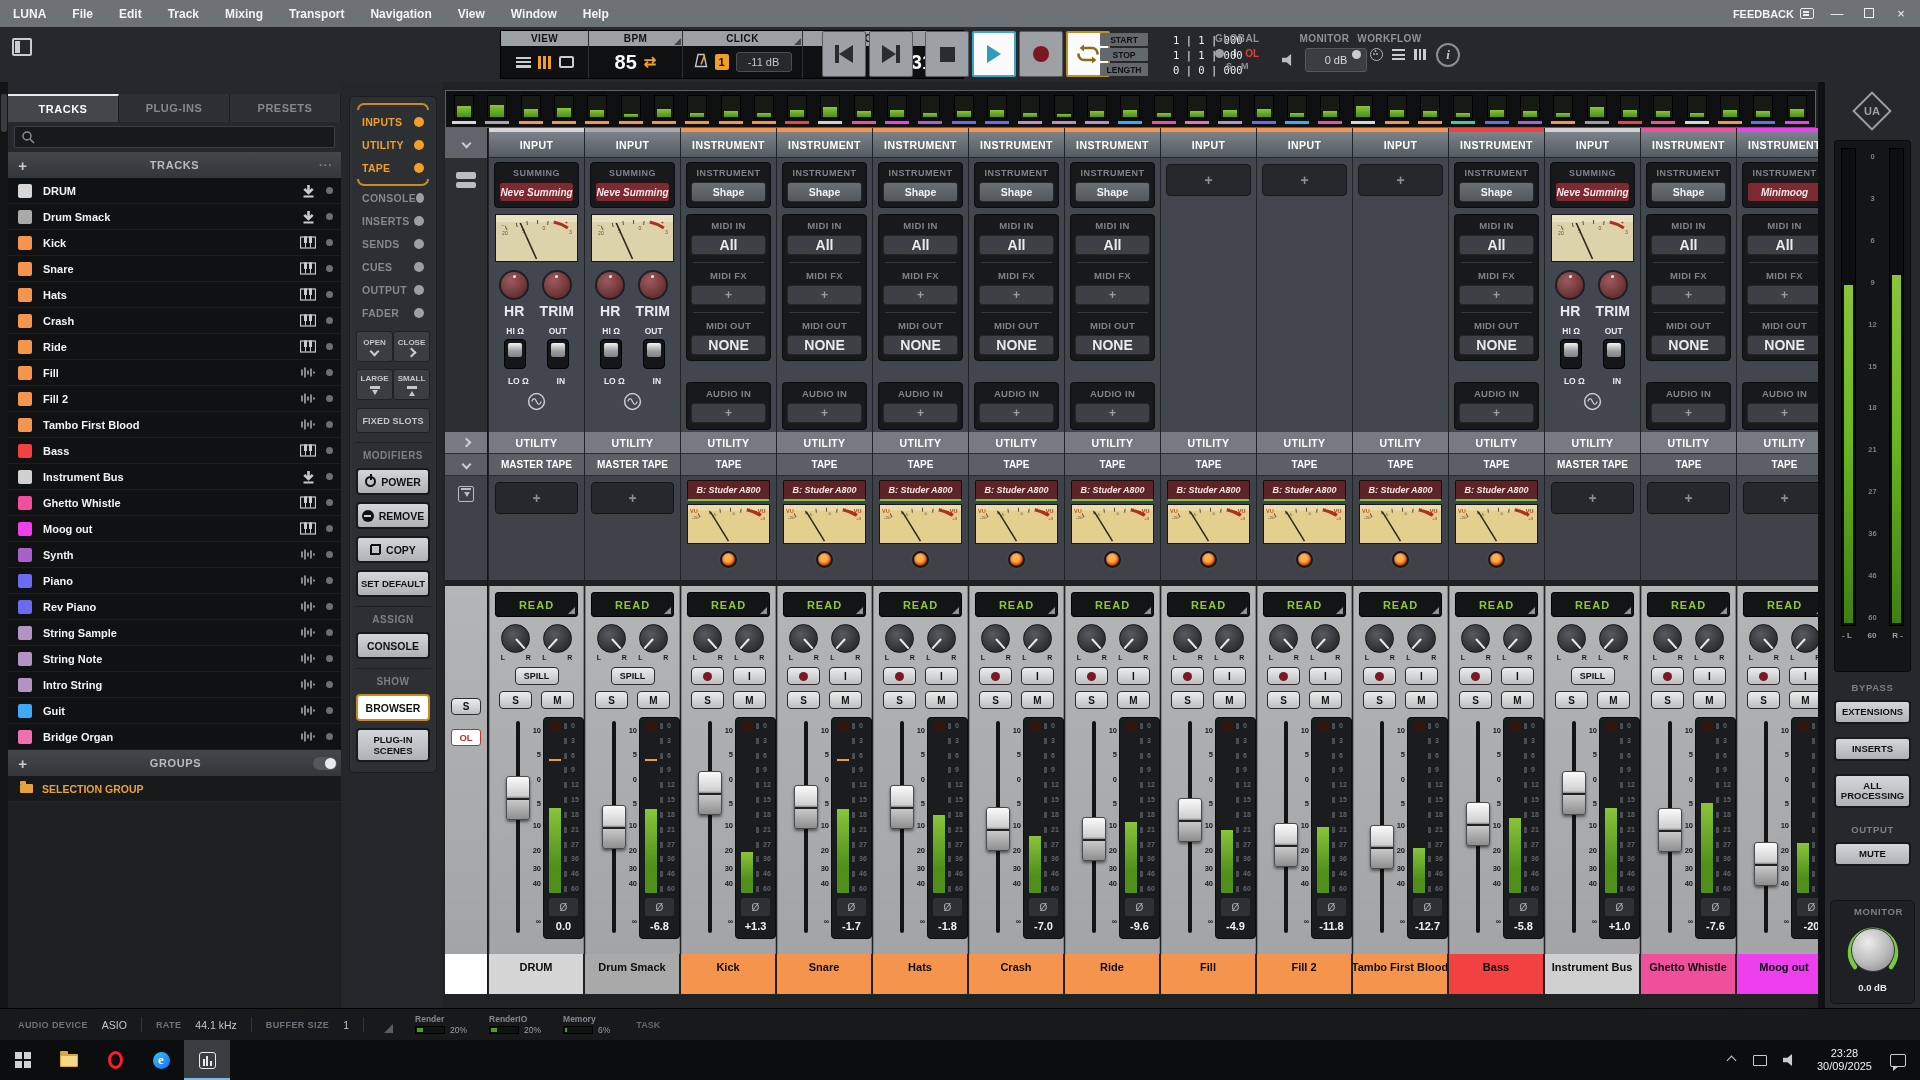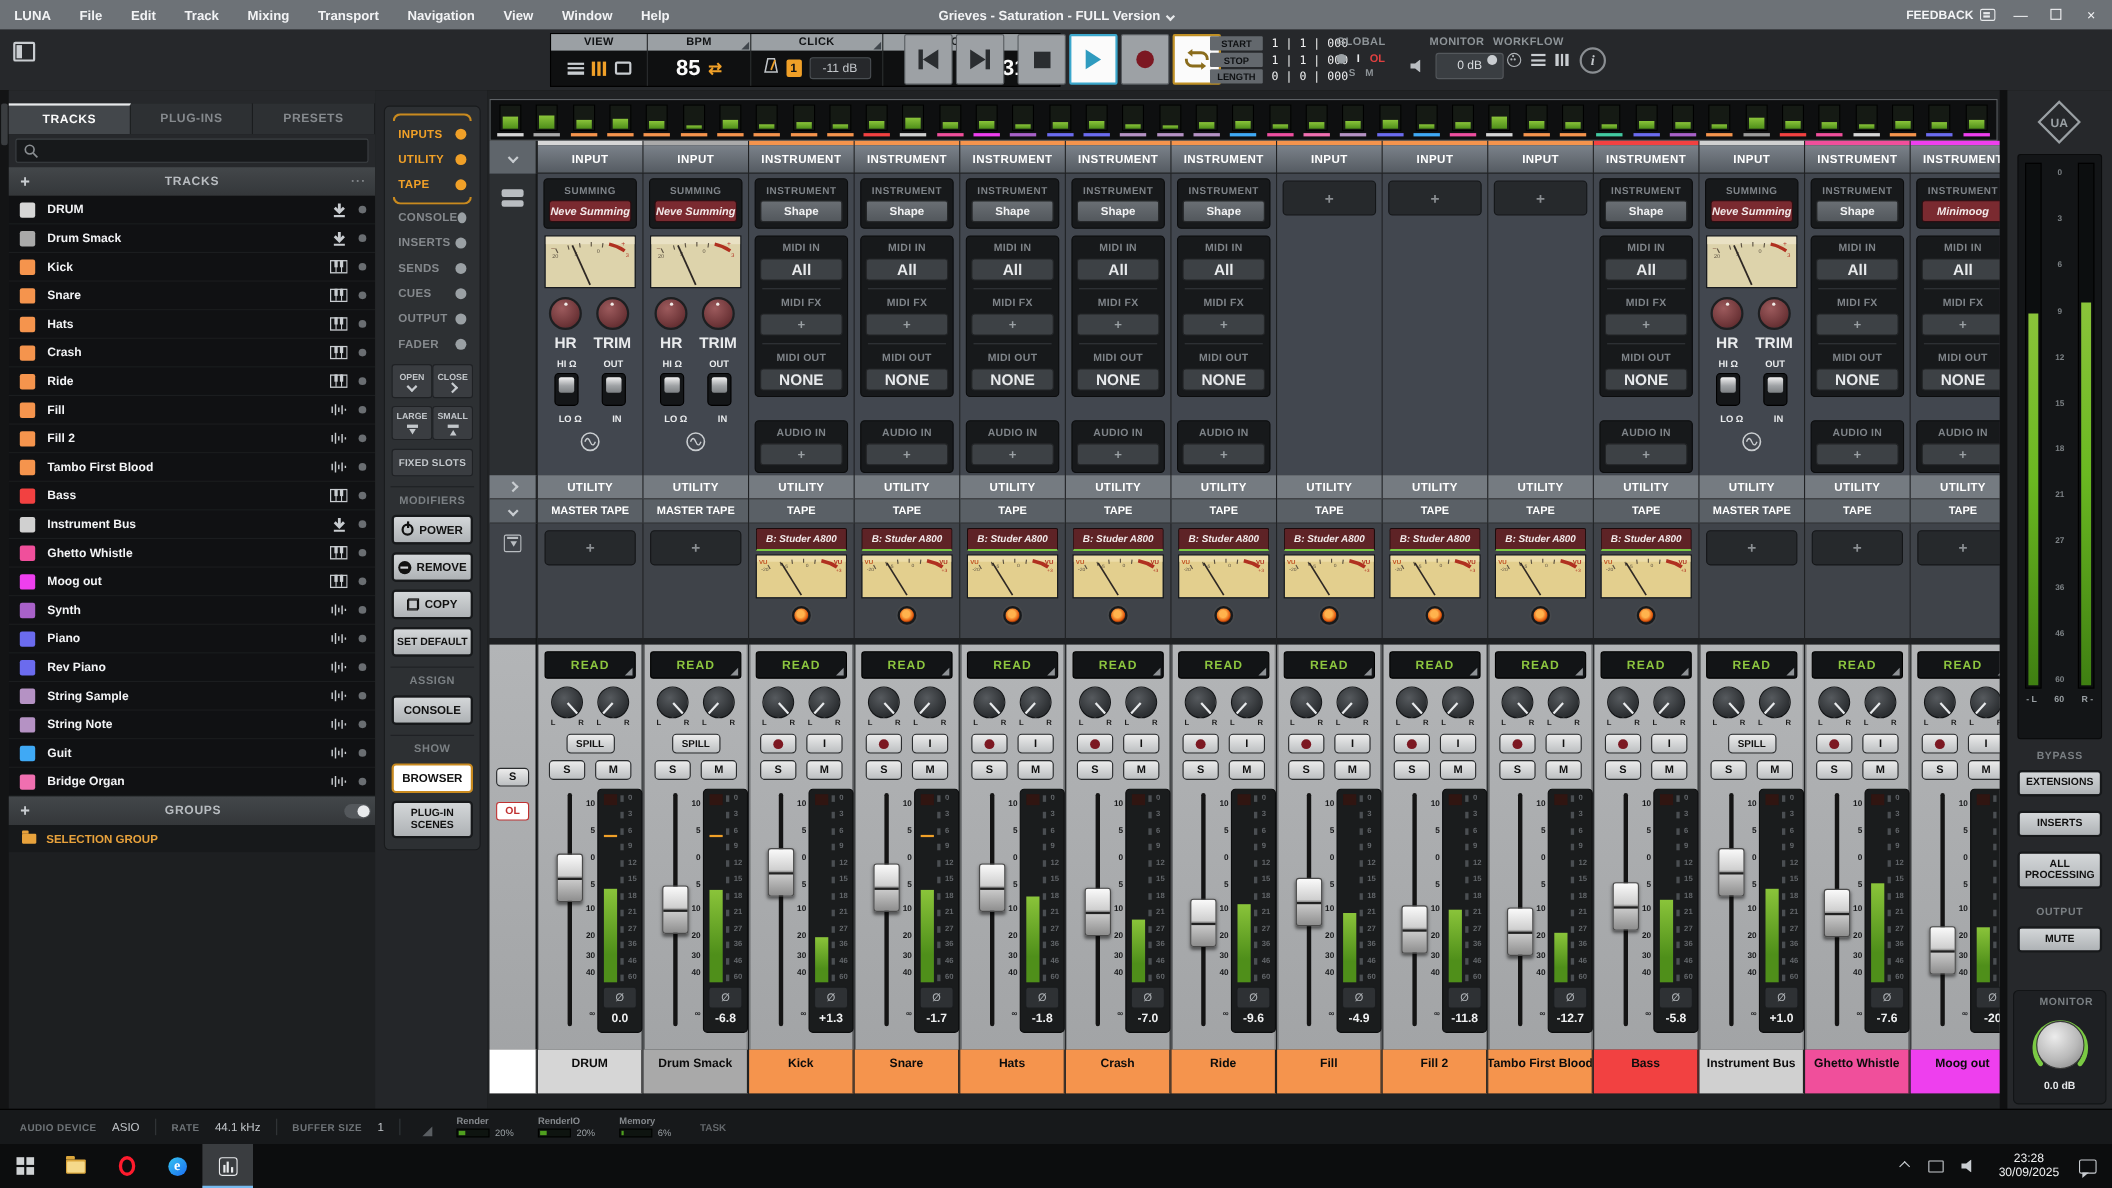--- a/index.html
+++ b/index.html
@@ -43,21 +43,21 @@
   .tbtn { width:44px; height:46px; background:#9da1a5; border:1px solid #585c60; border-radius:2px; display:flex; align-items:center; justify-content:center; position:relative; }
   .tbtn.play { background:#fbfbfb; border:2px solid #3ba7cc; }
   .tbtn.loop { background:#fbfbfb; border:2px solid #c09025; }
   .tri-r { width:0; height:0; border-top:9px solid transparent; border-bottom:9px solid transparent; border-left:14px solid #2a2d30; }
   .tri-l { width:0; height:0; border-top:9px solid transparent; border-bottom:9px solid transparent; border-right:14px solid #2a2d30; }
   .tbar { width:3.5px; height:18px; background:#2a2d30; }
   .stop-sq { width:15px; height:15px; background:#2a2d30; }
   .rec-dot { width:16px; height:16px; border-radius:50%; background:#7c1822; }
   .tbtn.play .tri-r { border-left-color:#2f9bbf; }
   #tp-locators { position:absolute; left:1100px; top:6px; display:flex; flex-direction:column; gap:2px; }
-  .loc-row { display:flex; align-items:center; gap:8px; }
+  .loc-row { display:flex; align-items:center; gap:25px; }
   .loc-chip { width:48px; height:13px; background:#63686d; color:#0f1113; font-size:8.5px; font-weight:bold; display:flex; align-items:center; justify-content:center; border-radius:1px; }
   .loc-val { color:#f0f1f2; font-size:10.5px; font-family:"DejaVu Sans Mono",monospace; }
   .tp-mini { position:absolute; top:6px; display:flex; flex-direction:column; align-items:center; gap:4px; }
   .tp-mini-head { color:#8e9498; font-size:10px; font-weight:bold; letter-spacing:.4px; }
   .mini-row { display:flex; align-items:center; gap:9px; }
   .dot-gray { width:9px; height:9px; border-radius:50%; background:#9aa0a4; }
   .glow-I { color:#e8eaec; font-weight:bold; font-size:10px; }
   .glow-OL { color:#e04040; font-weight:bold; font-size:10px; }
   .sm-txt { color:#8e9498; font-weight:bold; font-size:9px; }
   .speaker { width:14px; height:12px; background:#b9bdc1; clip-path:polygon(0 32%,32% 32%,65% 0,65% 100%,32% 68%,0 68%); }
@@ -281,23 +281,20 @@
       <span class="mitem">File</span>
       <span class="mitem">Edit</span>
       <span class="mitem">Track</span>
       <span class="mitem">Mixing</span>
       <span class="mitem">Transport</span>
       <span class="mitem">Navigation</span>
       <span class="mitem">View</span>
       <span class="mitem">Window</span>
       <span class="mitem">Help</span>
     </div>
-  <div class="title-wrap">
-    <span>Grieves - Saturation - FULL Version</span><span class="chev down"></span>
-  </div>
   <div id="menu-right">
     <div id="feedback-btn">
       <span>FEEDBACK</span>
         <span class="fb-icon"></span>
     </div>
     <span class="wc">—</span>
     <span class="wc"><span class="wc-box"></span></span>
     <span class="wc">×</span>
   </div>
 </div>
@@ -722,20 +719,36 @@
                 <line x1="5" y1="1" x2="5" y2="11"></line>
                 <line x1="8" y1="4" x2="8" y2="8"></line>
                 <line x1="11" y1="2" x2="11" y2="10"></line>
                 <line x1="14" y1="5" x2="14" y2="7"></line>
               </g>
             </svg>
           </span>
           <span class="tdot"></span>
         </div>
         <div class="trow">
+          <span class="chip" style="background: rgb(181, 146, 196);"></span>
+          <span class="tname">Intro String</span>
+          <span class="ticon">
+            <svg width="16" height="13" viewBox="0 0 16 12">
+              <g stroke="#c8ccd0" stroke-width="1.3">
+                <line x1="2" y1="3" x2="2" y2="9"></line>
+                <line x1="5" y1="1" x2="5" y2="11"></line>
+                <line x1="8" y1="4" x2="8" y2="8"></line>
+                <line x1="11" y1="2" x2="11" y2="10"></line>
+                <line x1="14" y1="5" x2="14" y2="7"></line>
+              </g>
+            </svg>
+          </span>
+          <span class="tdot"></span>
+        </div>
+        <div class="trow">
           <span class="chip" style="background: rgb(63, 169, 245);"></span>
           <span class="tname">Guit</span>
           <span class="ticon">
             <svg width="16" height="13" viewBox="0 0 16 12">
               <g stroke="#c8ccd0" stroke-width="1.3">
                 <line x1="2" y1="3" x2="2" y2="9"></line>
                 <line x1="5" y1="1" x2="5" y2="11"></line>
                 <line x1="8" y1="4" x2="8" y2="8"></line>
                 <line x1="11" y1="2" x2="11" y2="10"></line>
                 <line x1="14" y1="5" x2="14" y2="7"></line>

